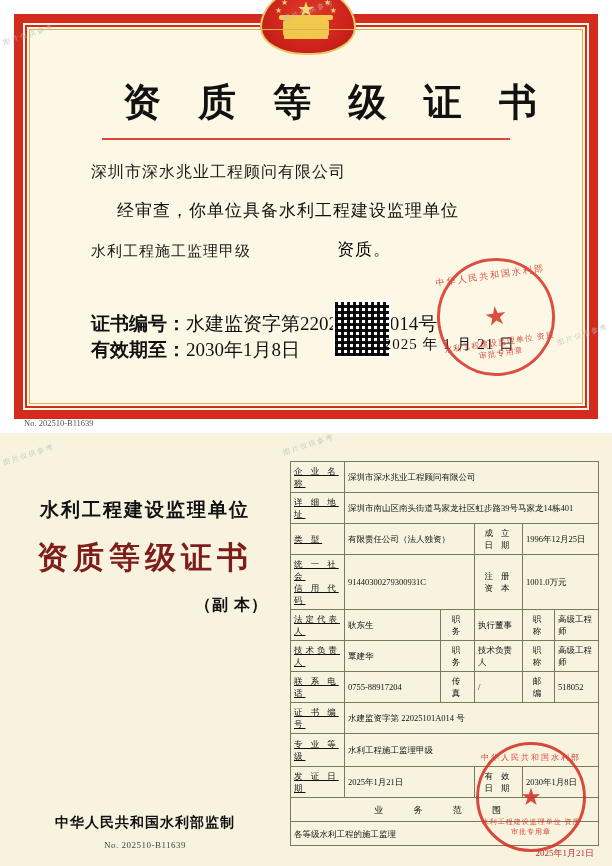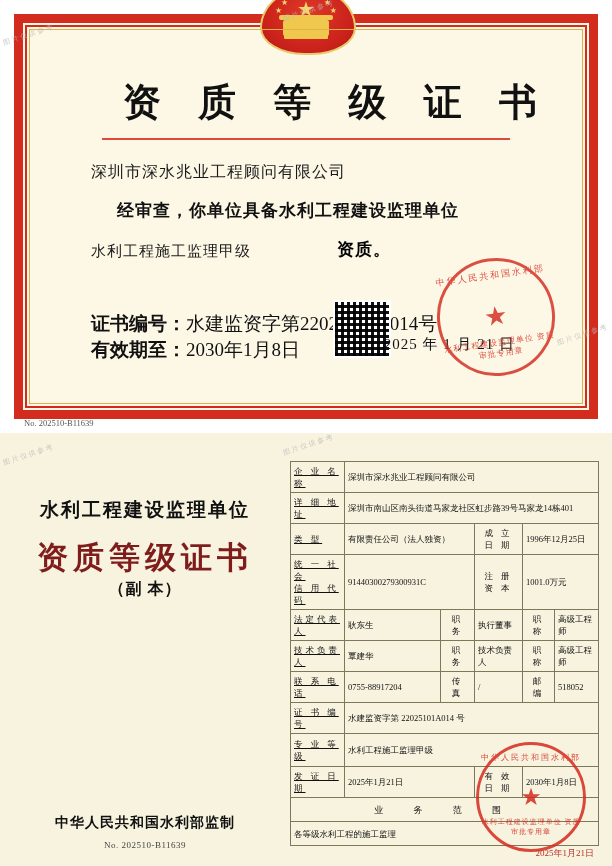--- a/index.html
+++ b/index.html
@@ -76,27 +76,27 @@
     margin:10px 0 0 0;
     font-family:"DejaVu Serif","Liberation Serif",serif;
   }
   .title-rule{
     width:84%;margin:10px auto 0 auto;height:2px;background:#d42b1f;opacity:.85;
   }
   .company-line{
     margin:22px 0 0 28px;font-size:16px;color:#1a1a1a;letter-spacing:1px;
   }
   .stmt-line{
-    margin:16px 0 0 54px;font-size:17px;font-weight:700;color:#111;letter-spacing:1px;
+    margin:16px 0 0 54px;font-size:17px;font-weight:400;color:#111;letter-spacing:1px;
   }
   .grade-row{
     margin:16px 0 0 28px;display:flex;align-items:flex-end;
   }
   .grade-left{font-size:15px;color:#1a1a1a;letter-spacing:1px;}
-  .grade-right{font-size:17px;font-weight:700;margin-left:86px;letter-spacing:1px;text-align:right;}
+  .grade-right{font-size:17px;font-weight:400;margin-left:86px;letter-spacing:1px;text-align:right;}
   .meta{
     position:absolute;left:68px;bottom:47px;font-size:19px;line-height:26px;color:#111;
   }
   .meta b{font-weight:700;}
   .qr{
     position:absolute;left:310px;bottom:52px;width:54px;height:54px;
     background:
       repeating-linear-gradient(90deg,#111 0 3px,#fff 3px 6px),
       repeating-linear-gradient(0deg,#111 0 3px,#fff 3px 6px);
     background-blend-mode:multiply;
@@ -138,21 +138,22 @@
   }
   .bl-t1{
     text-align:center;font-size:19px;font-weight:700;letter-spacing:2px;color:#111;
     margin-top:22px;
   }
   .bl-t2{
     text-align:center;font-size:31px;font-weight:700;letter-spacing:5px;color:#7f1d1d;
     margin-top:14px;
   }
   .bl-t3{
-    text-align:center;font-size:16px;font-weight:700;letter-spacing:1px;color:#111;
+    text-align:right;font-size:16px;font-weight:700;letter-spacing:1px;color:#111;
+    margin-top:16px;
   }
   .bl-para{
     margin-top:26px;font-size:14.5px;line-height:30px;color:#111;text-align:justify;
     letter-spacing:.5px;text-indent:2em;
   }
   .bl-footer{
     position:absolute;left:0;right:0;bottom:34px;text-align:center;
     font-size:14px;font-weight:700;letter-spacing:1px;color:#111;
   }
   .bl-footer-no{

